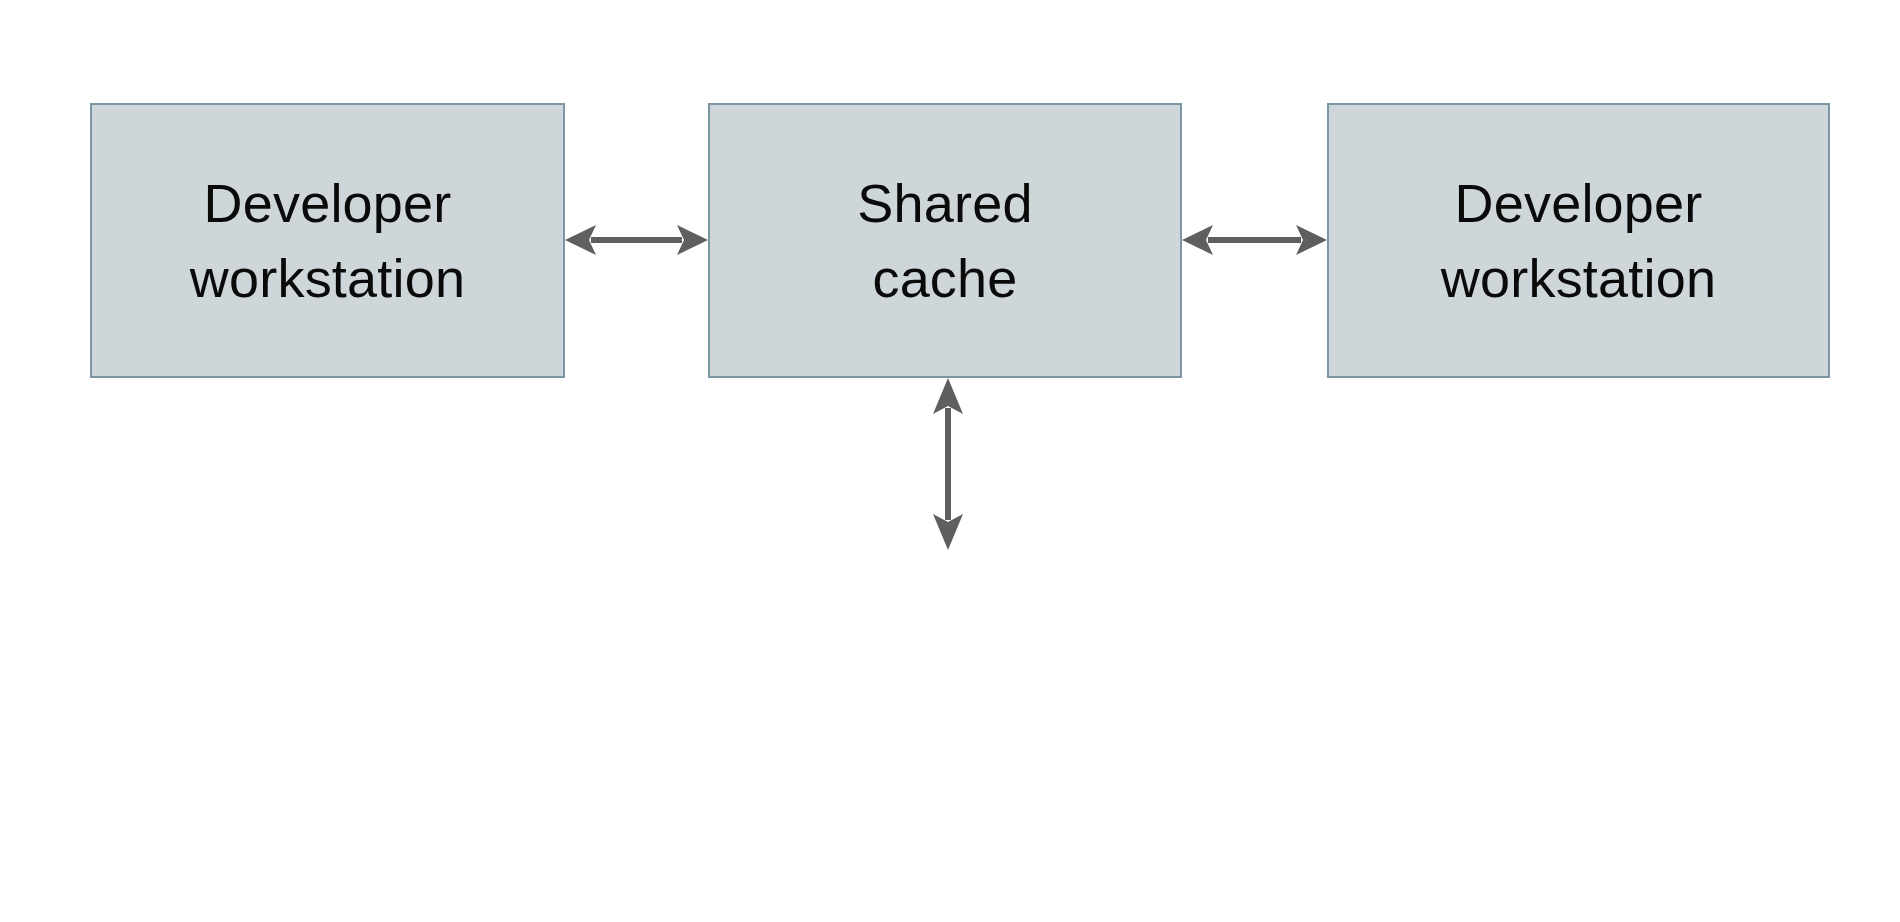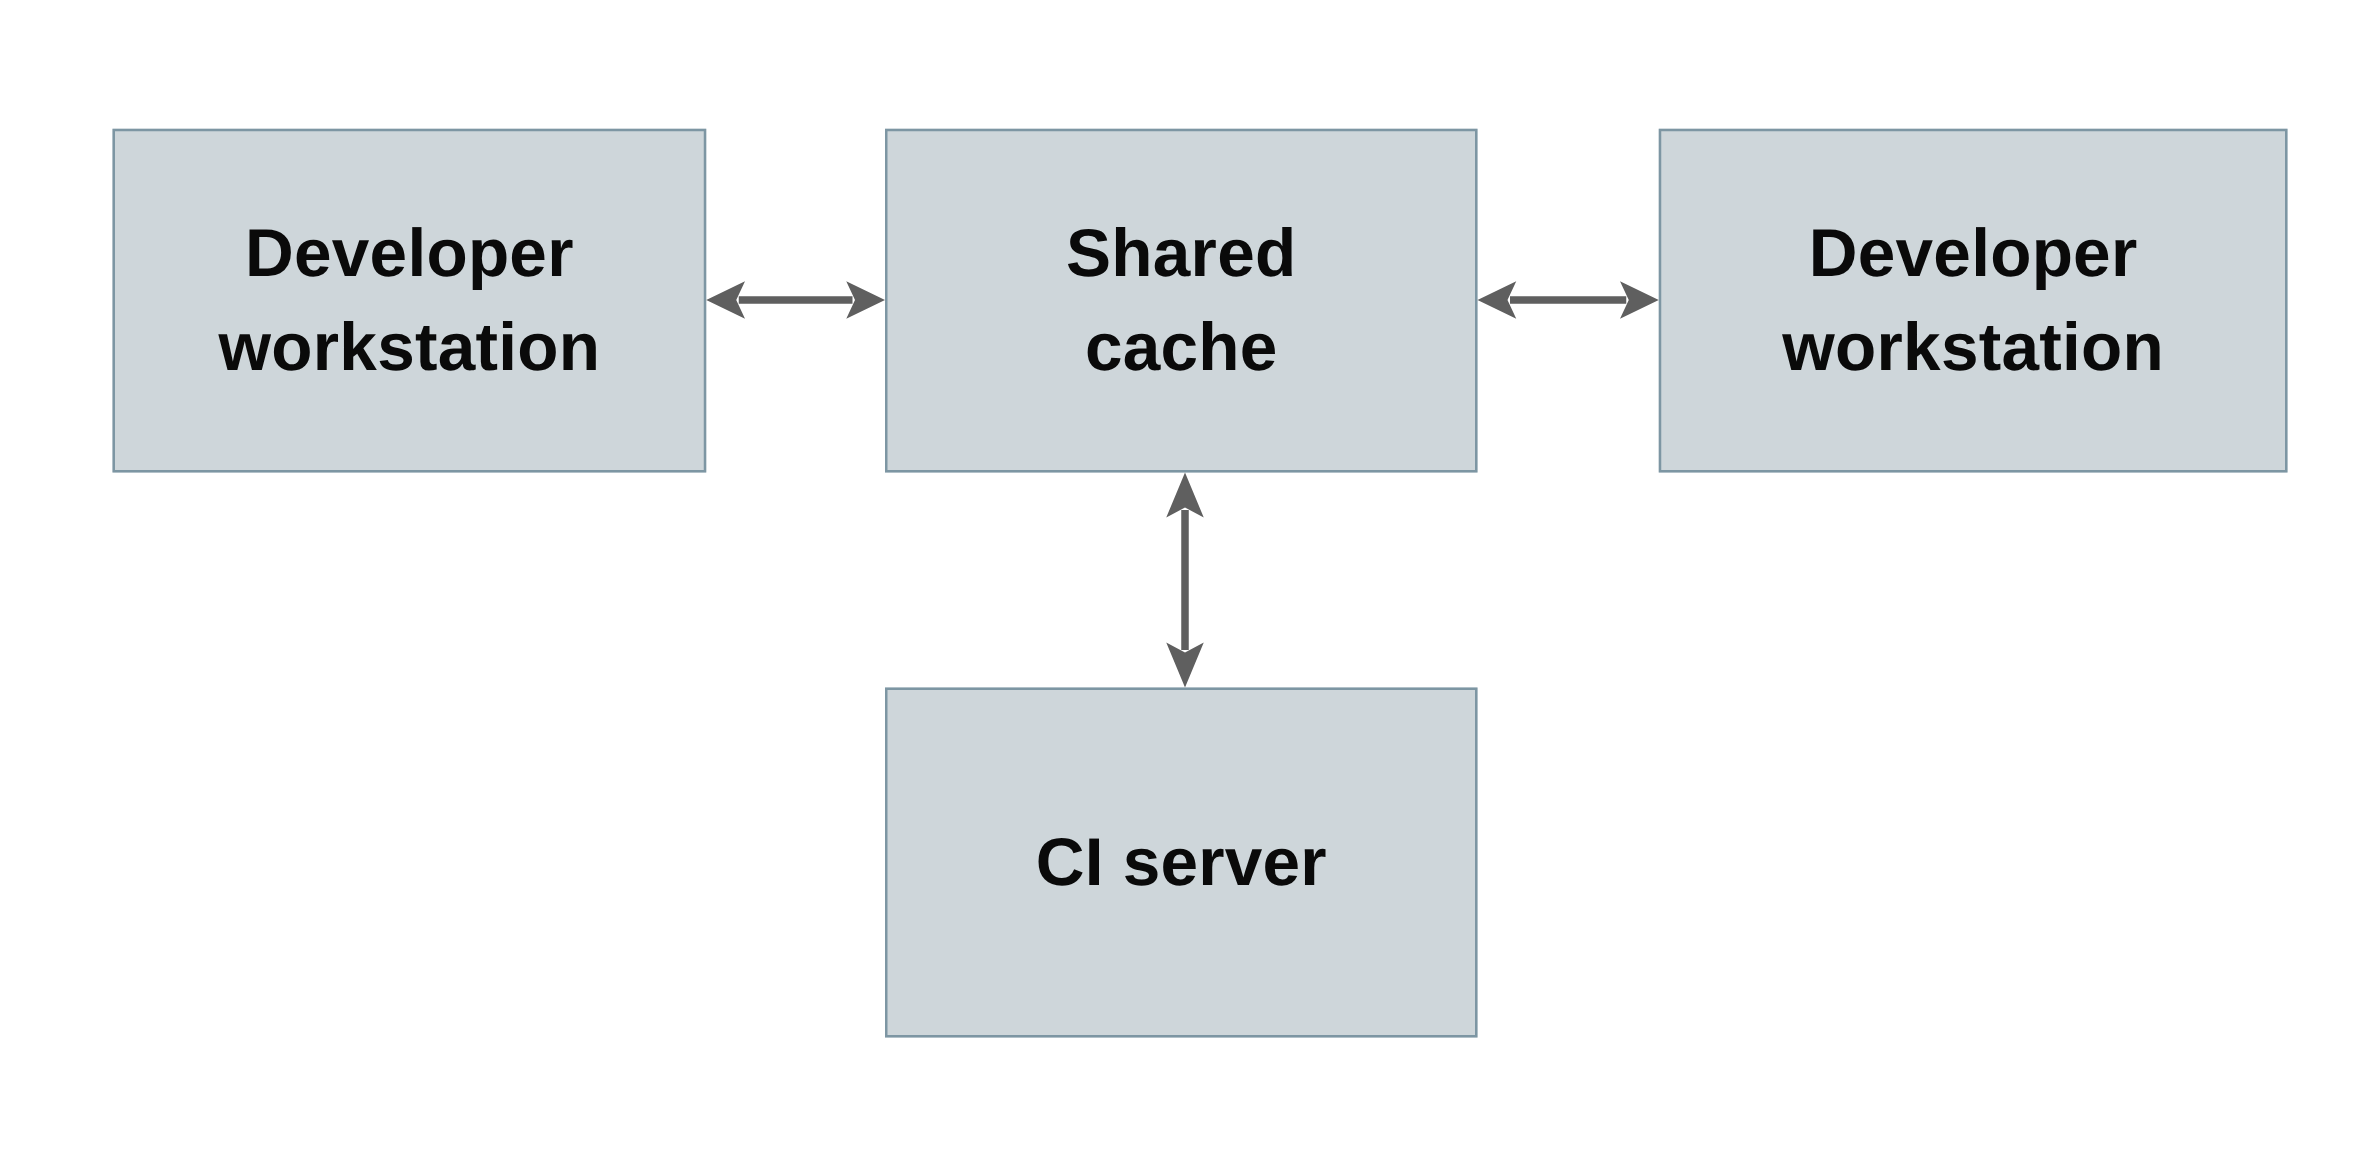--- a/index.html
+++ b/index.html
@@ -26,21 +26,21 @@
     display: flex;
     align-items: center;
     justify-content: center;
     text-align: center;
   }
   .node-label {
     font-family: "Liberation Sans", sans-serif;
     font-size: 54px;
     line-height: 1.38;
     color: #0a0a0a;
-    font-weight: 700;
+    font-weight: 400;
     letter-spacing: 0.2px;
     white-space: pre-line;
     padding: 0 10px;
   }
   .edge {
     position: absolute;
     pointer-events: none;
   }
   .edge svg {
     display: block;
@@ -60,23 +60,20 @@
   <div class="node" style="left:708px; top:103px; width:474px; height:275px;align-items:center;">
     <span class="node-label">Shared
 cache</span>
   </div>
 
   <div class="node" style="left:1327px; top:103px; width:503px; height:275px;">
     <span class="node-label">Developer
 workstation</span>
   </div>
 
-  <div class="node" style="left:708px; top:550px; width:474px; height:280px;">
-    <span class="node-label">CI server</span>
-  </div>
 
   <div class="edge" style="left:565px; top:212px; width:143px; height:56px;">
     <svg width="143" height="56" viewBox="0 0 143 56" aria-hidden="true">
       <g fill="#5f5f5f">
         <rect x="26" y="25" width="91" height="6"></rect>
         <path d="M 0 28 L 31 13 L 24 28 L 31 43 Z"></path>
         <path d="M 143 28 L 112 13 L 119 28 L 112 43 Z"></path>
       </g>
     </svg>
   </div>

